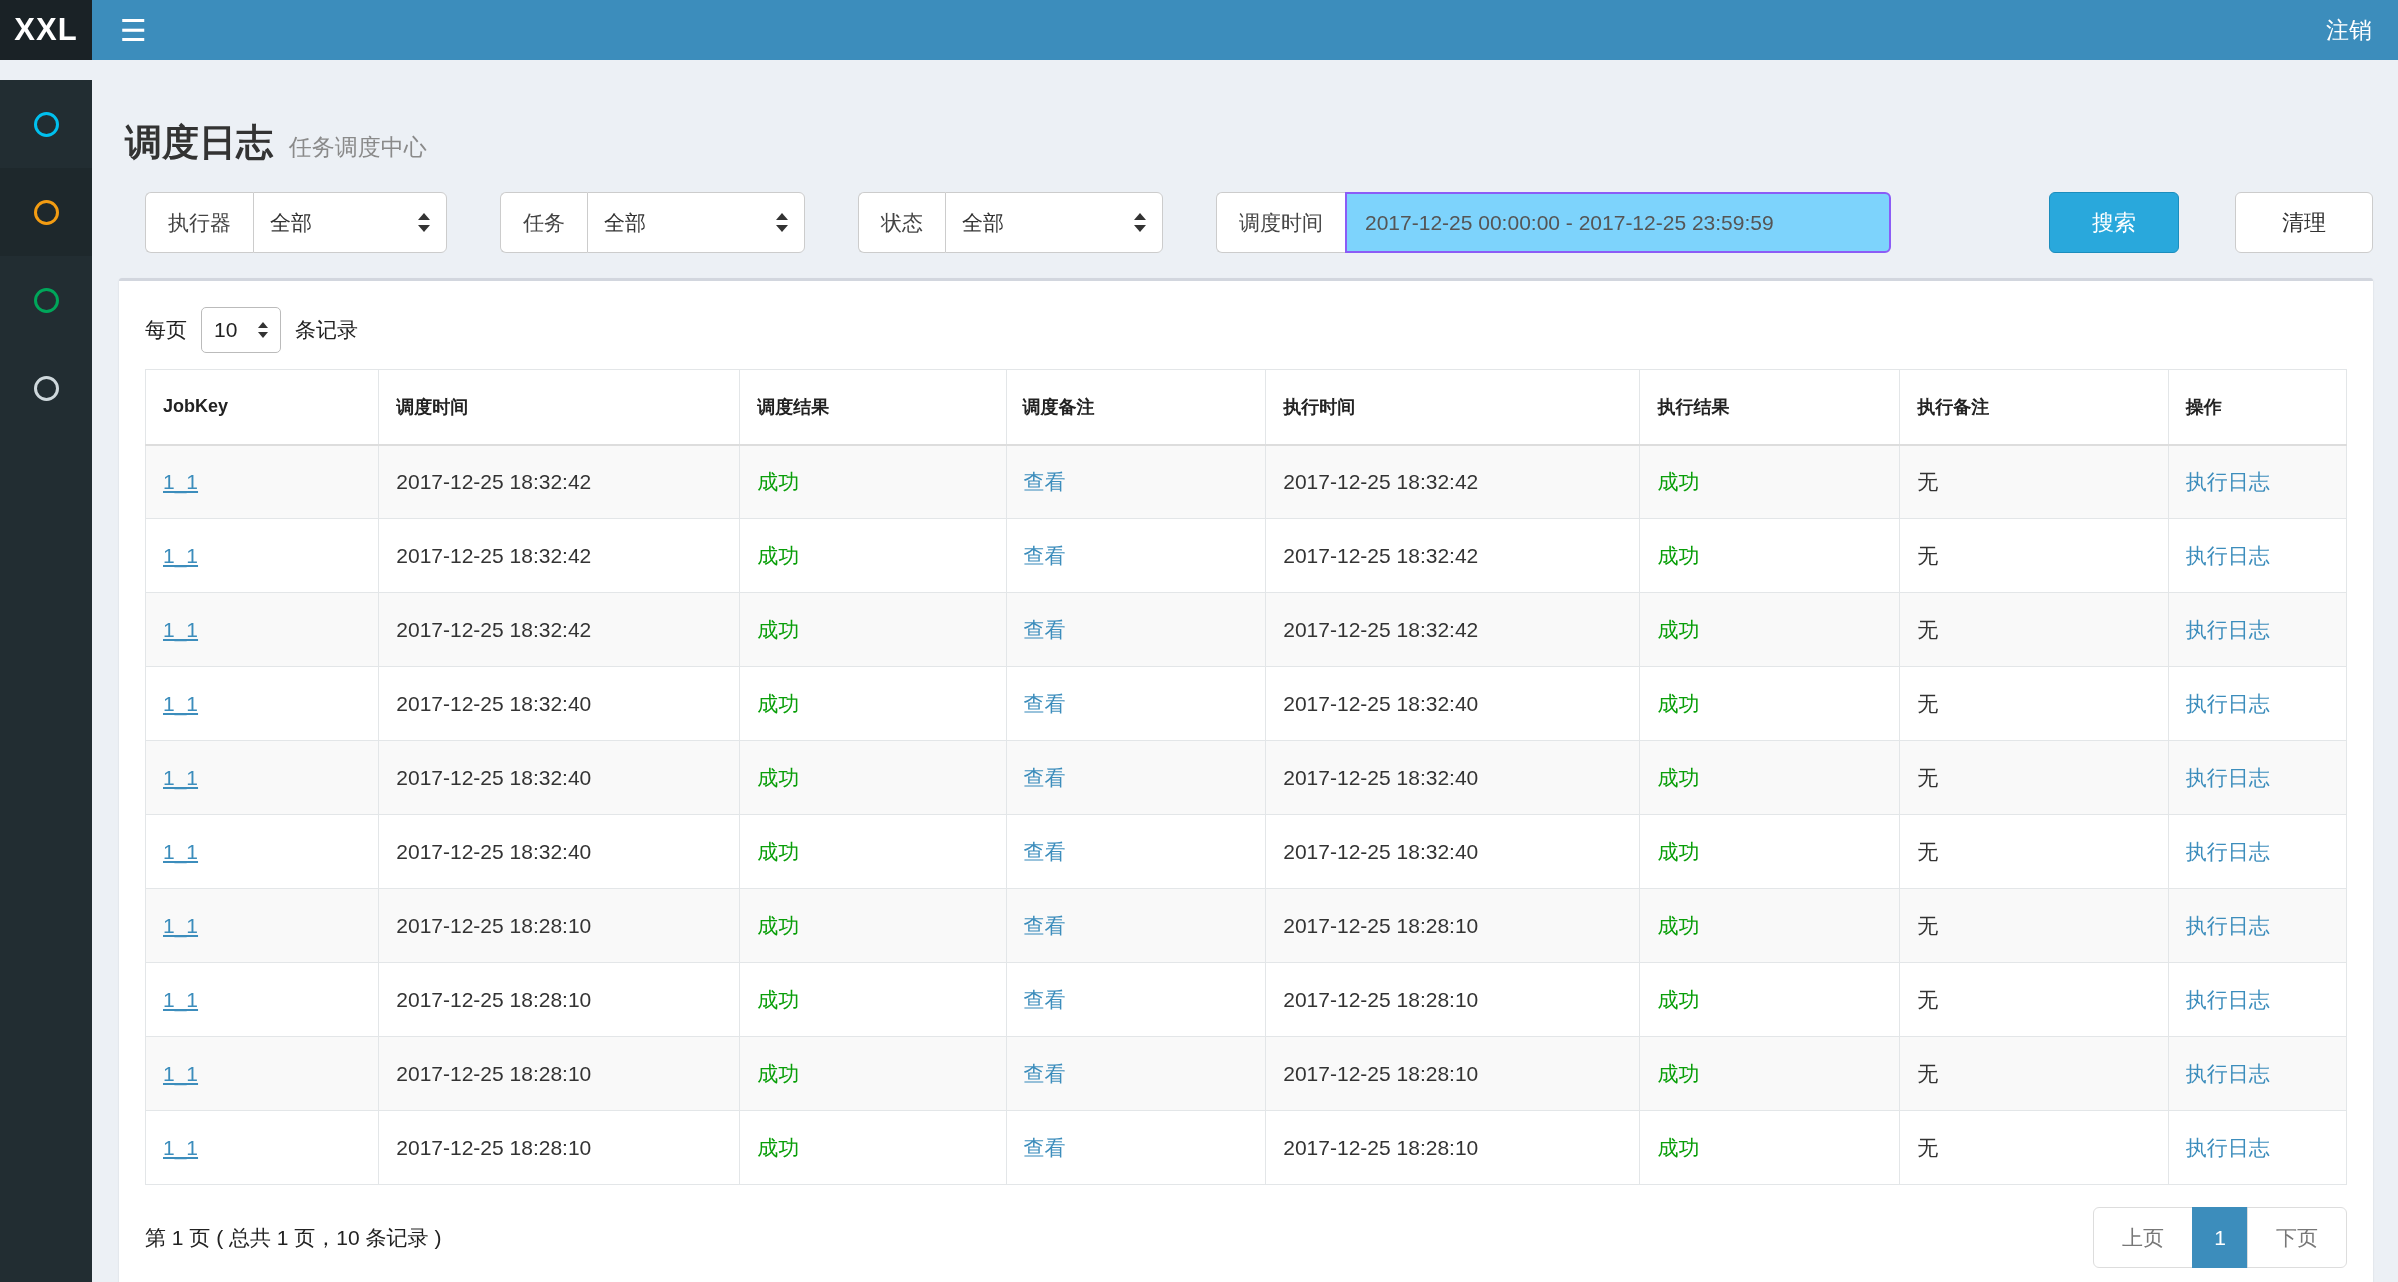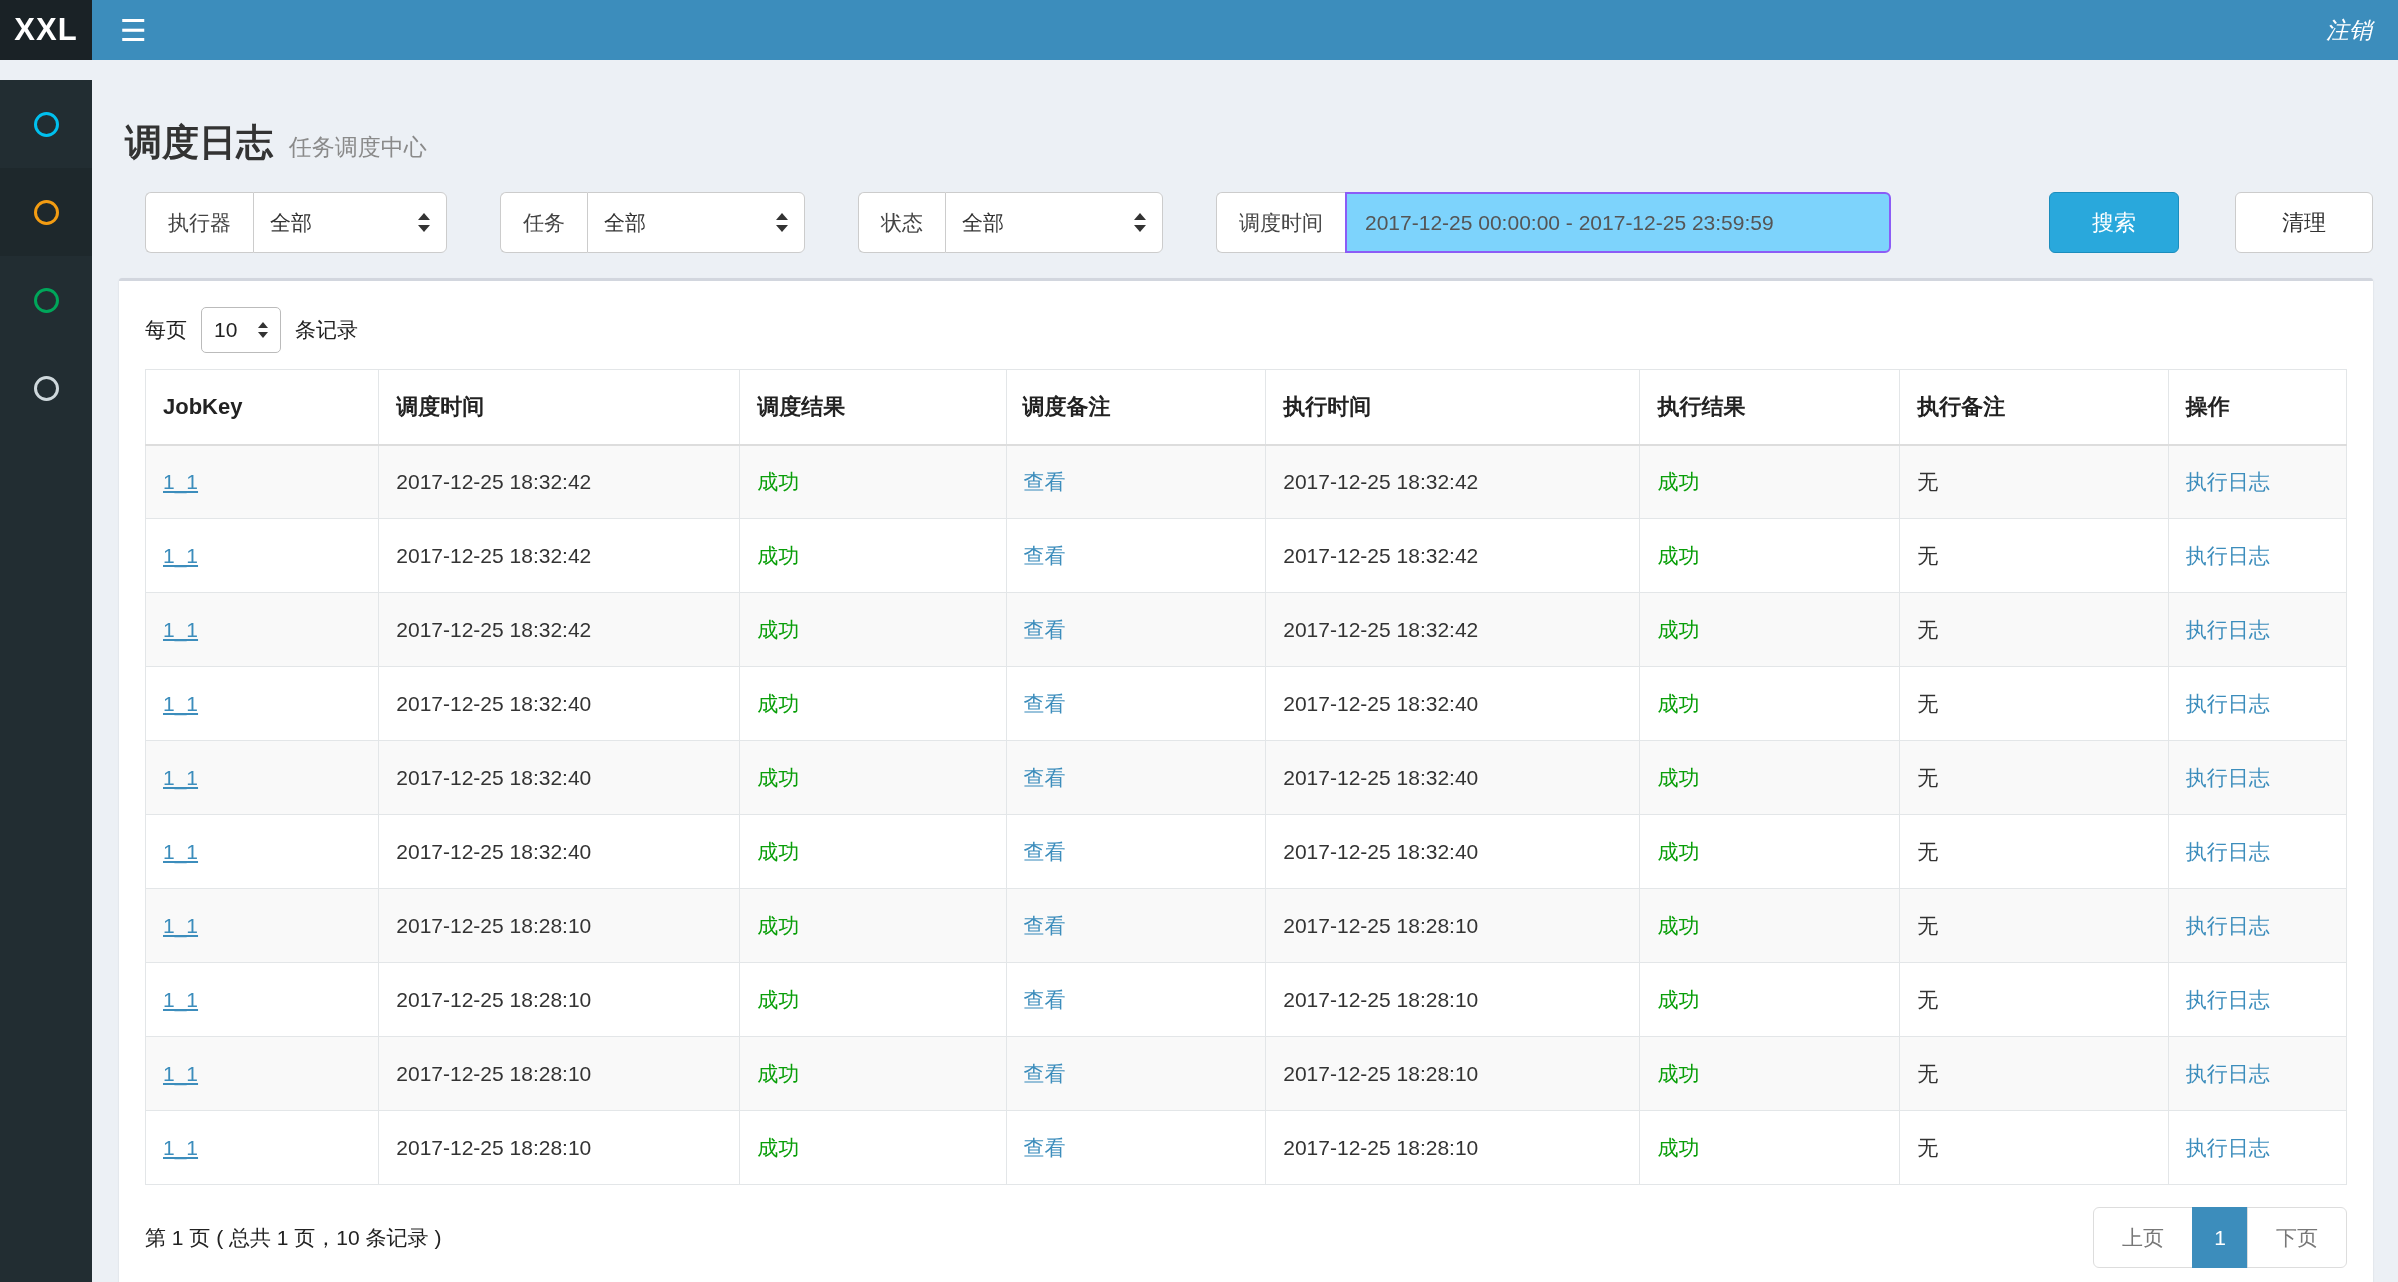--- a/index.html
+++ b/index.html
@@ -3,21 +3,21 @@
 <meta charset="utf-8">
 <style>
   * { margin:0; padding:0; box-sizing:border-box; }
   html, body { width:2398px; height:1282px; overflow:hidden; }
   body { font-family:"Liberation Sans","DejaVu Sans",sans-serif; font-size:21px; color:#333; background:#ecf0f5; }
 
   
   .navbar { position:absolute; top:0; left:0; width:100%; height:60px; background:#3c8dbc; display:flex; align-items:stretch; z-index:5; }
   .logo { width:92px; background:#1a2226; color:#fff; font-weight:bold; font-size:31px; display:flex; align-items:center; justify-content:center; letter-spacing:1px; cursor:pointer; }
   .toggle-btn { padding:0 28px; display:flex; align-items:center; color:#fff; font-size:30px; cursor:pointer; }
-  .logout { margin-left:auto; display:flex; align-items:center; padding:0 26px; color:#fff; font-size:23px; cursor:pointer;font-style:italic; }
+  .logout { margin-left:auto; display:flex; align-items:center; padding:0 26px; color:#fff; font-size:23px; cursor:pointer; }
 
   
   .sidebar { position:absolute; top:80px; left:0; bottom:0; width:92px; background:#222d32; }
   .sidebar-item { height:88px; display:flex; align-items:center; justify-content:center; cursor:pointer; }
   .sidebar-item.active { background:#1e282c; }
   .circle-icon { width:25px; height:25px; border-radius:50%; border:3px solid #fff; }
 
   
   .content-wrapper { position:absolute; top:80px; left:92px; right:0; bottom:0; background:#ecf0f5; padding:34px 25px 0 27px; overflow:hidden; }
   .content-header { margin:4px 0 0 6px; }
@@ -43,21 +43,21 @@
   .box { margin-top:25px; background:#fff; border-top:3px solid #d2d6de; border-radius:3px; box-shadow:0 1px 2px rgba(0,0,0,.12); padding:26px; }
   .length-row { display:flex; align-items:center; color:#222; }
   .mini-select { width:80px; height:46px; border:1px solid #bbb; border-radius:5px; background:#fff; display:flex; align-items:center; padding:0 12px; margin:0 14px; cursor:pointer; }
   .mini-select .spin { gap:4px; padding-left:8px; }
   .mini-select .spin i { border-left-width:5px; border-right-width:5px; }
   .mini-select .spin .up { border-bottom-width:6px; }
   .mini-select .spin .dn { border-top-width:6px; }
 
   table { width:100%; border-collapse:collapse; table-layout:fixed; margin-top:16px; border:1px solid #ddd; }
   th, td { border:1px solid #e3e6e8; padding:0 17px; height:74px; text-align:left; vertical-align:middle; overflow:hidden; white-space:nowrap; }
-  th { font-weight:bold; font-size:22px; height:75px; border-bottom:2px solid #ddd; color:#222; background:#fff; }
+  th { font-weight:bold; font-size:18px; height:75px; border-bottom:2px solid #ddd; color:#222; background:#fff; }
   tbody tr:nth-child(odd) { background:#f9f9f9; }
   th:nth-child(1) { width:10.6%; } th:nth-child(2) { width:16.4%; }
   th:nth-child(3) { width:12.1%; } th:nth-child(4) { width:11.8%;padding-left:16px; }
   th:nth-child(5) { width:17.0%; } th:nth-child(6) { width:11.8%; }
   th:nth-child(7) { width:12.2%; } th:nth-child(8) { width:8.1%; }
   .green { color:#089e08; }
   a.lnk { color:#3c8dbc; text-decoration:none; cursor:pointer; }
   a.lnk.u { text-decoration:underline; }
 
   

